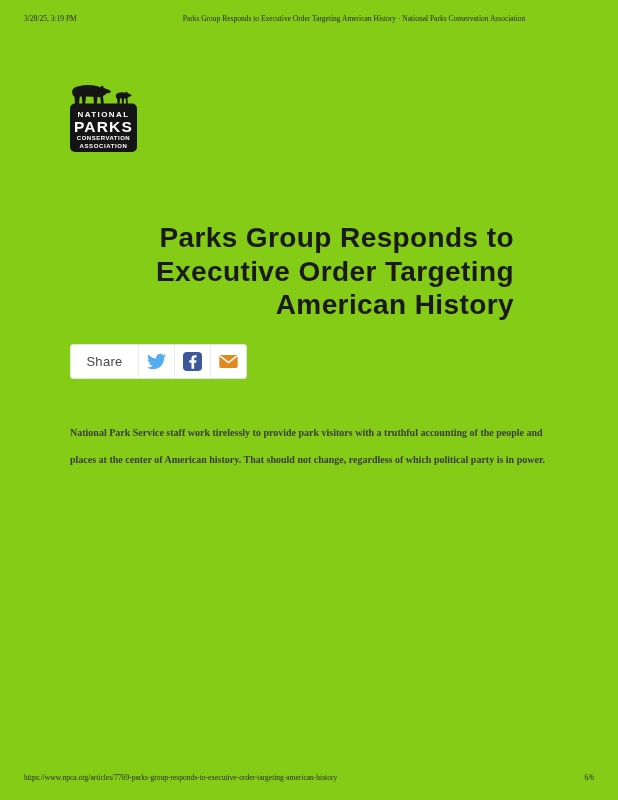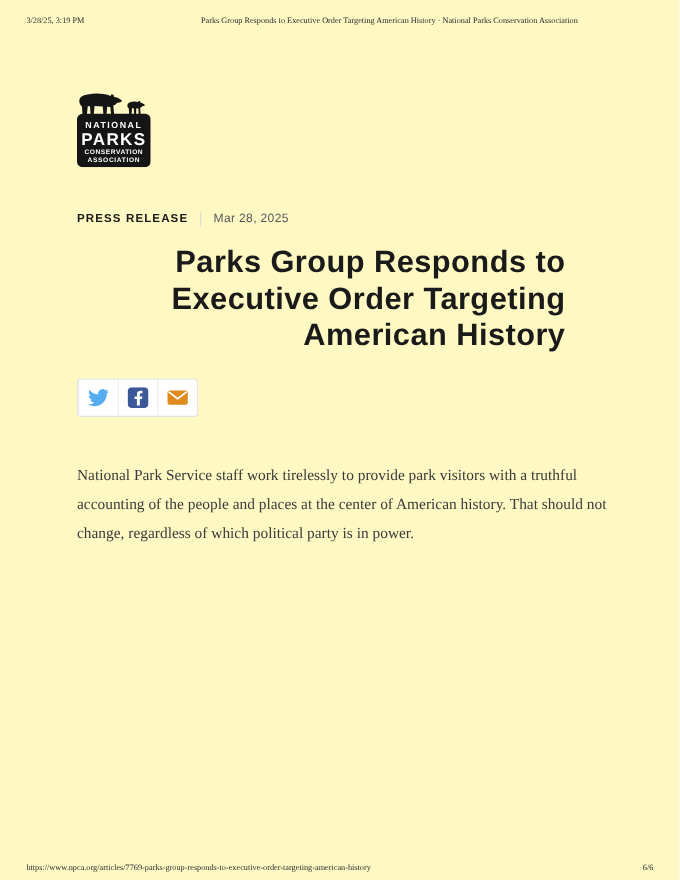--- a/index.html
+++ b/index.html
@@ -1,21 +1,21 @@
 <!DOCTYPE html>
 <html><head>
 <meta charset="utf-8">
 <style>
   * { margin: 0; padding: 0; box-sizing: border-box; }
   html, body { background: #ffffff; }
   .page {
     position: relative;
     width: 618px;
     height: 800px;
-    background: #fef9c3;
+    background: #84cc16;
     overflow: hidden;
     font-family: "Liberation Sans", sans-serif;
   }
   
   .print-header {
     position: absolute;
     top: 14px; left: 24px; right: 24px;
     height: 12px;
     font-family: "Liberation Serif", serif;
     font-size: 7.5px;
@@ -23,21 +23,20 @@
   }
   .ph-datetime { position: absolute; left: 0; top: 0; }
   .ph-title { position: absolute; left: 90px; right: 0; top: 0; text-align: center; white-space: nowrap; }
   .print-footer {
     position: absolute;
     top: 773px; left: 24px; right: 24px;
     display: flex; justify-content: space-between;
     font-family: "Liberation Serif", serif;
     font-size: 7.5px;
     color: #2a2a2a;
-    margin-top: 11px;
   }
   
   .logo-wrap { position: absolute; left: 70px; top: 82px; width: 44px; height: 70px; }
   
   .meta-row {
     position: absolute; left: 70px; top: 192px;
     display: flex; align-items: center;
   }
   .kicker {
     font-size: 10.5px; font-weight: bold; letter-spacing: 1px; color: #1a1a1a;
@@ -64,21 +63,21 @@
   }
   .share-cell {
     width: 36px; display: flex; align-items: center; justify-content: center;
     border-left: 1px solid #ececec; cursor: pointer;
   }
   .share-cell svg { display: block; }
   
   .body-copy {
     position: absolute; left: 70px; top: 420px; width: 490px;
     font-family: "Liberation Serif", serif;
-    font-size: 14px; line-height: 26.5px; color: #3a3a3a;
+    font-size: 10px; line-height: 26.5px; color: #3a3a3a; font-weight: bold;
   }
 </style>
 </head>
 <body>
 
 <div class="page">
 
   <div class="print-header">
     <span class="ph-datetime">3/28/25, 3:19 PM</span>
     <span class="ph-title">Parks Group Responds to Executive Order Targeting American History · National Parks Conservation Association</span>
@@ -92,29 +91,25 @@
       <path d="M47.5 22 L47 16.5 Q45.5 15.5 45.8 13.5 Q46 11 50 10.4 Q53.5 9.8 55.6 10.8 L56.2 9.6 L57.4 10 L57.6 11.2 Q59.5 11.6 61 12.8 L61.8 13.6 Q61 14.6 59.4 14.5 Q58.4 15.6 57.4 16 L57.9 22 L56.2 22 L55.7 16.6 L54 16.4 L53.6 22 L52 22 L51.6 16.4 L50 16.3 L49.6 22 Z" fill="#151515"></path>
 
       <rect x="0" y="21.5" width="67" height="48.5" rx="5" fill="#151515"></rect>
       <text x="33.5" y="34.5" text-anchor="middle" fill="#ffffff" font-family="Liberation Sans, sans-serif" font-size="8" font-weight="bold" letter-spacing="1.4">NATIONAL</text>
       <text x="33.5" y="50" text-anchor="middle" fill="#ffffff" font-family="Liberation Sans, sans-serif" font-size="15.5" font-weight="bold" letter-spacing="1.2">PARKS</text>
       <text x="33.5" y="58" text-anchor="middle" fill="#ffffff" font-family="Liberation Sans, sans-serif" font-size="6" font-weight="bold" letter-spacing="0.5">CONSERVATION</text>
       <text x="33.5" y="65.5" text-anchor="middle" fill="#ffffff" font-family="Liberation Sans, sans-serif" font-size="6" font-weight="bold" letter-spacing="0.6">ASSOCIATION</text>
     </svg>
   </div>
 
-  <div class="meta-row">
-    <span class="kicker">PRESS RELEASE</span>
-    <span class="meta-divider"></span>
-    <span class="meta-date">Mar 28, 2025</span>
-  </div>
 
   <h1 class="headline">Parks Group Responds to Executive Order Targeting American History</h1>
 
   <div class="share-bar">
+    <div class="share-label-cell">Share</div>
     <div class="share-cell">
       <svg width="19" height="19" viewBox="0 0 24 24">
         <path d="M23.953 4.57a10 10 0 01-2.825.775 4.958 4.958 0 002.163-2.723c-.951.555-2.005.959-3.127 1.184a4.92 4.92 0 00-8.384 4.482C7.69 8.095 4.067 6.13 1.64 3.162a4.822 4.822 0 00-.666 2.475c0 1.71.87 3.213 2.188 4.096a4.904 4.904 0 01-2.228-.616v.06a4.923 4.923 0 003.946 4.827 4.996 4.996 0 01-2.212.085 4.936 4.936 0 004.604 3.417A9.867 9.867 0 010 19.54a13.995 13.995 0 007.557 2.209c9.053 0 13.998-7.496 13.998-13.985 0-.21 0-.42-.015-.63A9.935 9.935 0 0024 4.59z" fill="#55acee"></path>
       </svg>
     </div>
     <div class="share-cell">
       <svg width="19" height="19" viewBox="0 0 24 24">
         <rect x="0" y="0" width="24" height="24" rx="5" fill="#3b5998"></rect>
         <path fill="#ffffff" transform="translate(7.2,4) scale(0.0335)" d="M279.14 288l14.22-92.66h-88.91v-60.13c0-25.35 12.42-50.06 52.24-50.06h40.42V6.26S260.43 0 225.36 0c-73.22 0-121.08 44.38-121.08 124.72v70.62H22.89V288h81.39v224h100.17V288z"></path>
       </svg>

